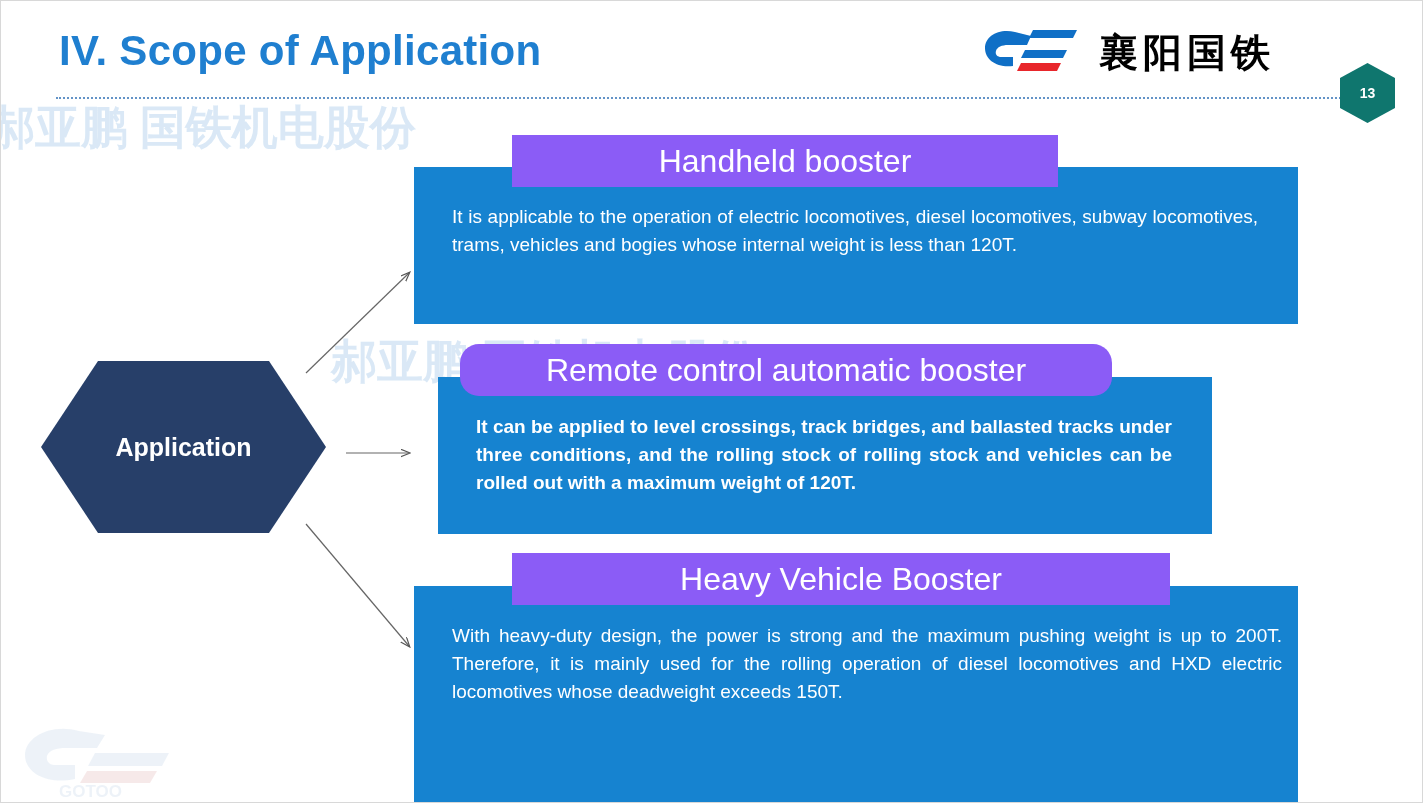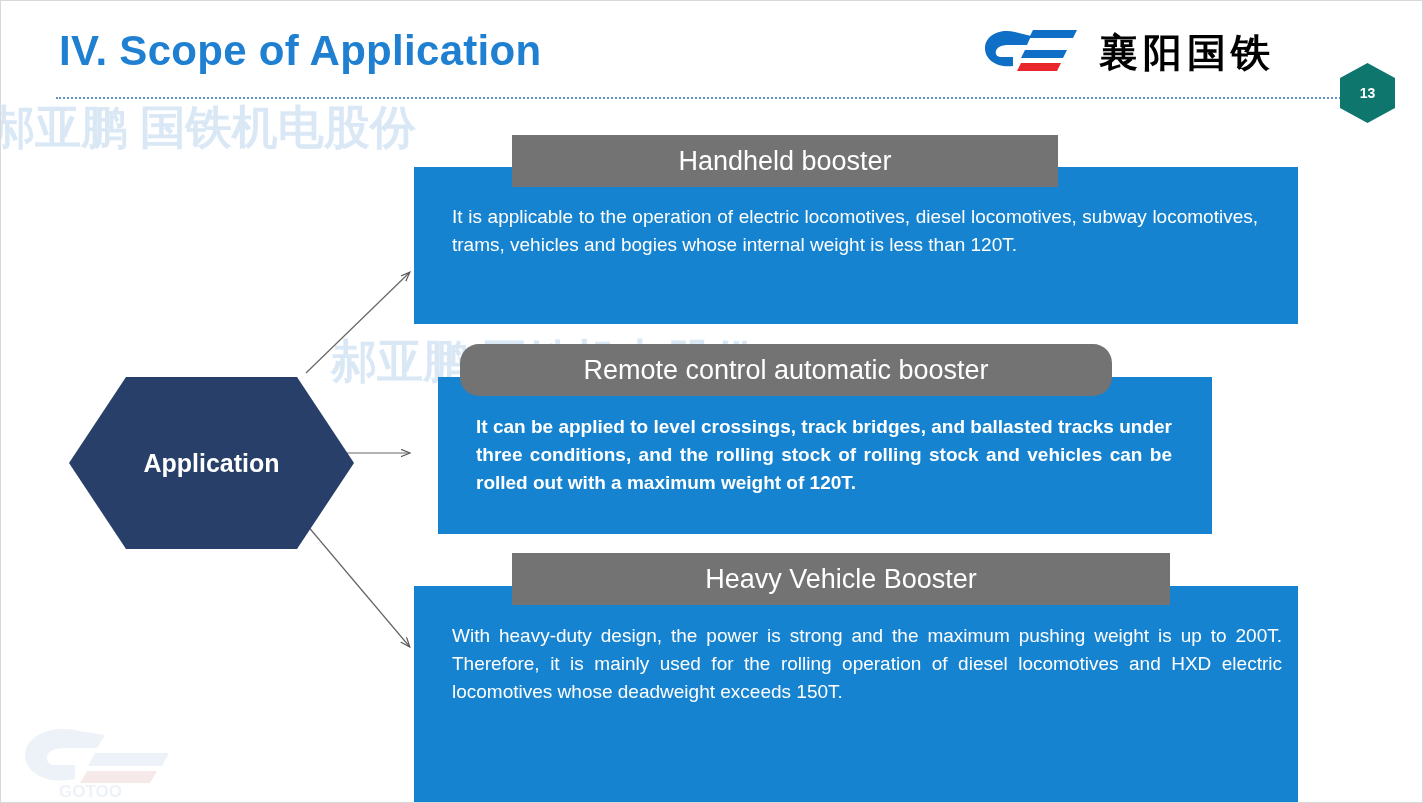--- a/index.html
+++ b/index.html
@@ -126,30 +126,29 @@
     left: 18px;
     top: 720px;
     width: 185px;
     height: 78px;
     opacity: 0.32;
   }
 
   
   .hexagon {
     position: absolute;
-    left: 68px;
+    left: 40px;
     top: 360px;
     width: 285px;
     height: 172px;
     background: #273f69;
     clip-path: polygon(20% 0%, 80% 0%, 100% 50%, 80% 100%, 20% 100%, 0% 50%);
     display: flex;
     align-items: center;
     justify-content: center;
-    margin-top: 16px;
   }
   .hexagon span {
     color: #ffffff;
     font-size: 25px;
     font-weight: bold;
   }
 
   
   .connectors {
     position: absolute;
@@ -172,26 +171,26 @@
   }
   .card-body p {
     margin: 0;
     font-size: 19px;
     line-height: 1.47;
     text-align: justify;
     text-justify: inter-word;
   }
   .card-head {
     position: absolute;
-    background: #737373;
+    background: #8b5cf6;
     color: #ffffff;
     display: flex;
     align-items: center;
     justify-content: center;
-    font-size: 27px;
+    font-size: 32px;
     text-align: center;
     box-sizing: border-box;
   }
 
   
   #card1 .card-body { left: 413px; top: 166px; width: 884px; height: 157px; padding: 36px 40px 0 38px; }
   #card1 .card-head { left: 511px; top: 134px; width: 546px; height: 52px; }
   
   #card2 .card-body { left: 437px; top: 376px; width: 774px; height: 157px; padding: 36px 40px 0 38px; font-weight: bold; }
   #card2 .card-head { left: 459px; top: 343px; width: 652px; height: 52px; border-radius: 19px; }

